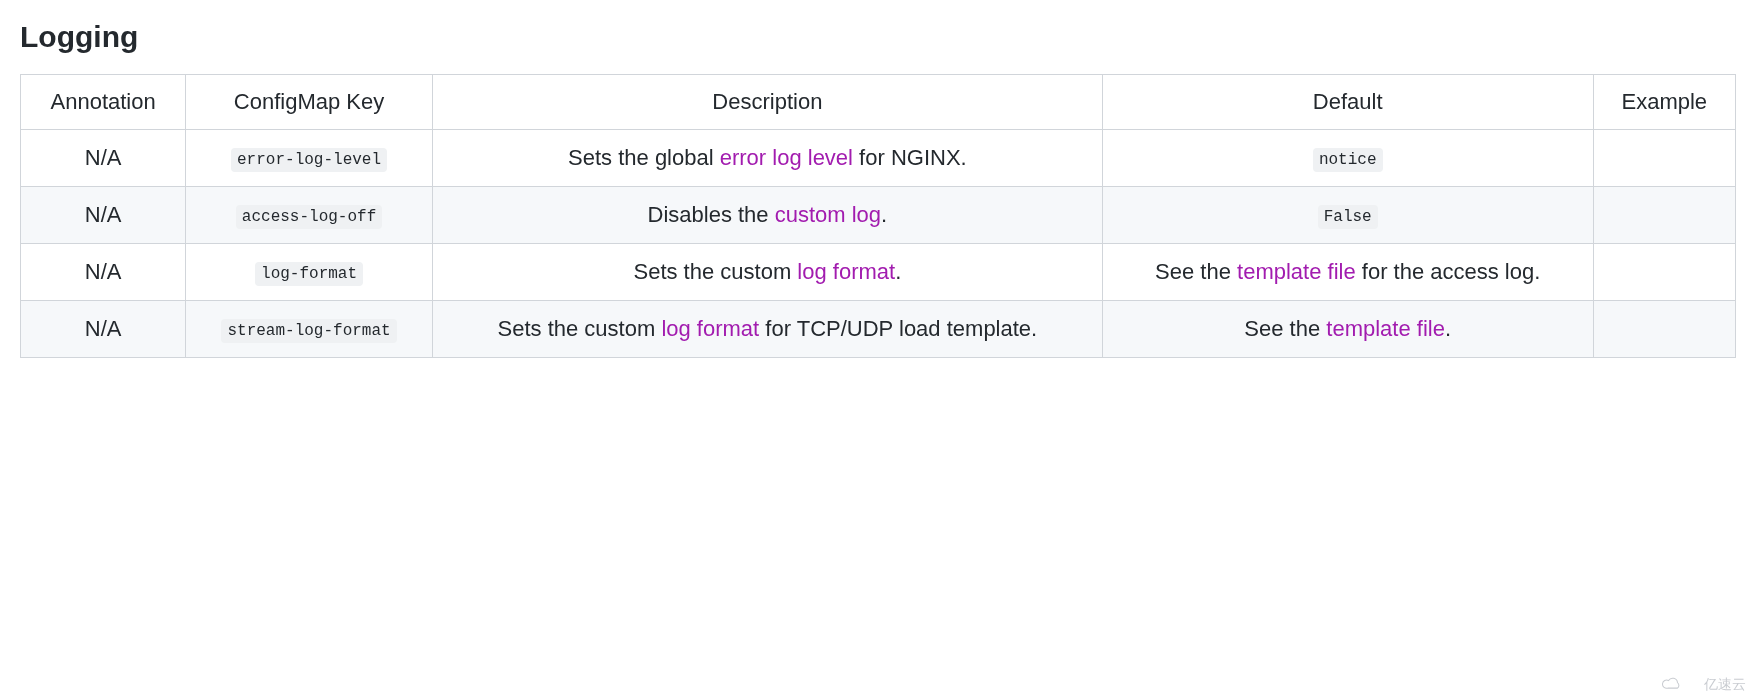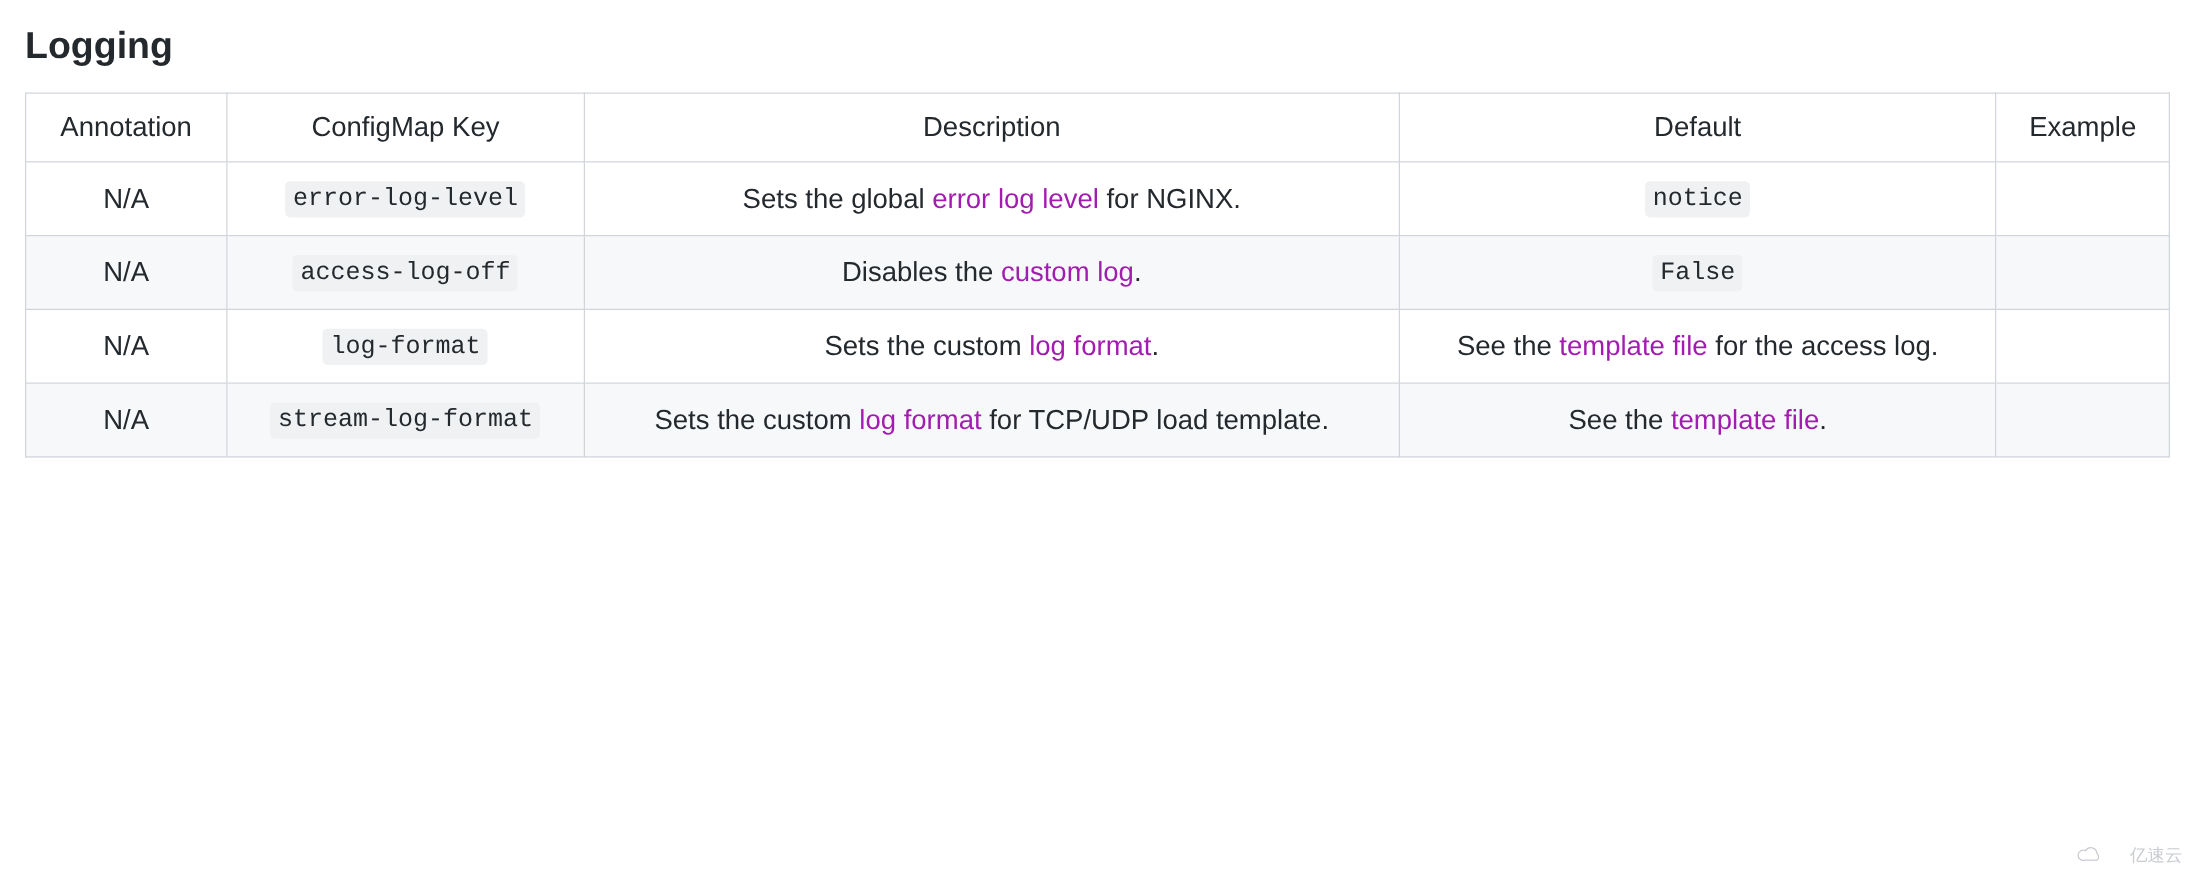--- a/index.html
+++ b/index.html
@@ -31,21 +31,21 @@
   th {
     font-weight: 400;
     text-align: center;
     background: #ffffff;
   }
   tbody tr:nth-child(even) {
     background: #f6f8fa;
   }
   code {
     font-family: SFMono-Regular, Consolas, "Liberation Mono", Menlo, monospace;
-    font-size: 20px;
+    font-size: 16px;
     background: #eff1f3;
     padding: 3px 6px;
     border-radius: 4px;
     display: inline-block;
   }
   a {
     color: #a21caf;
     text-decoration: none;
   }
   .watermark {

